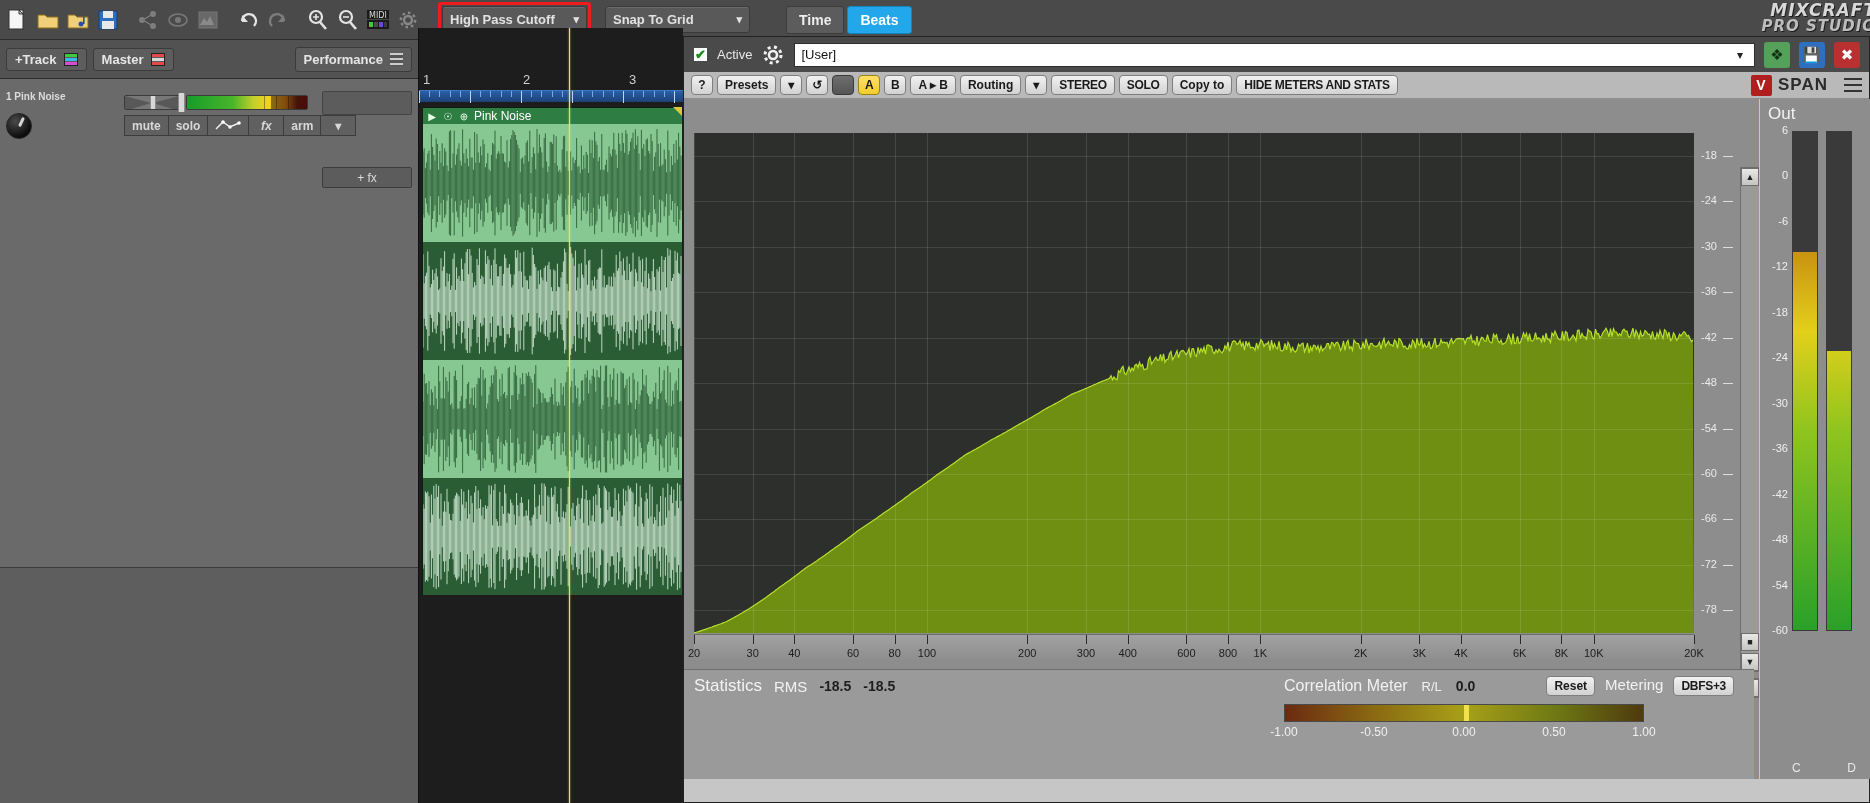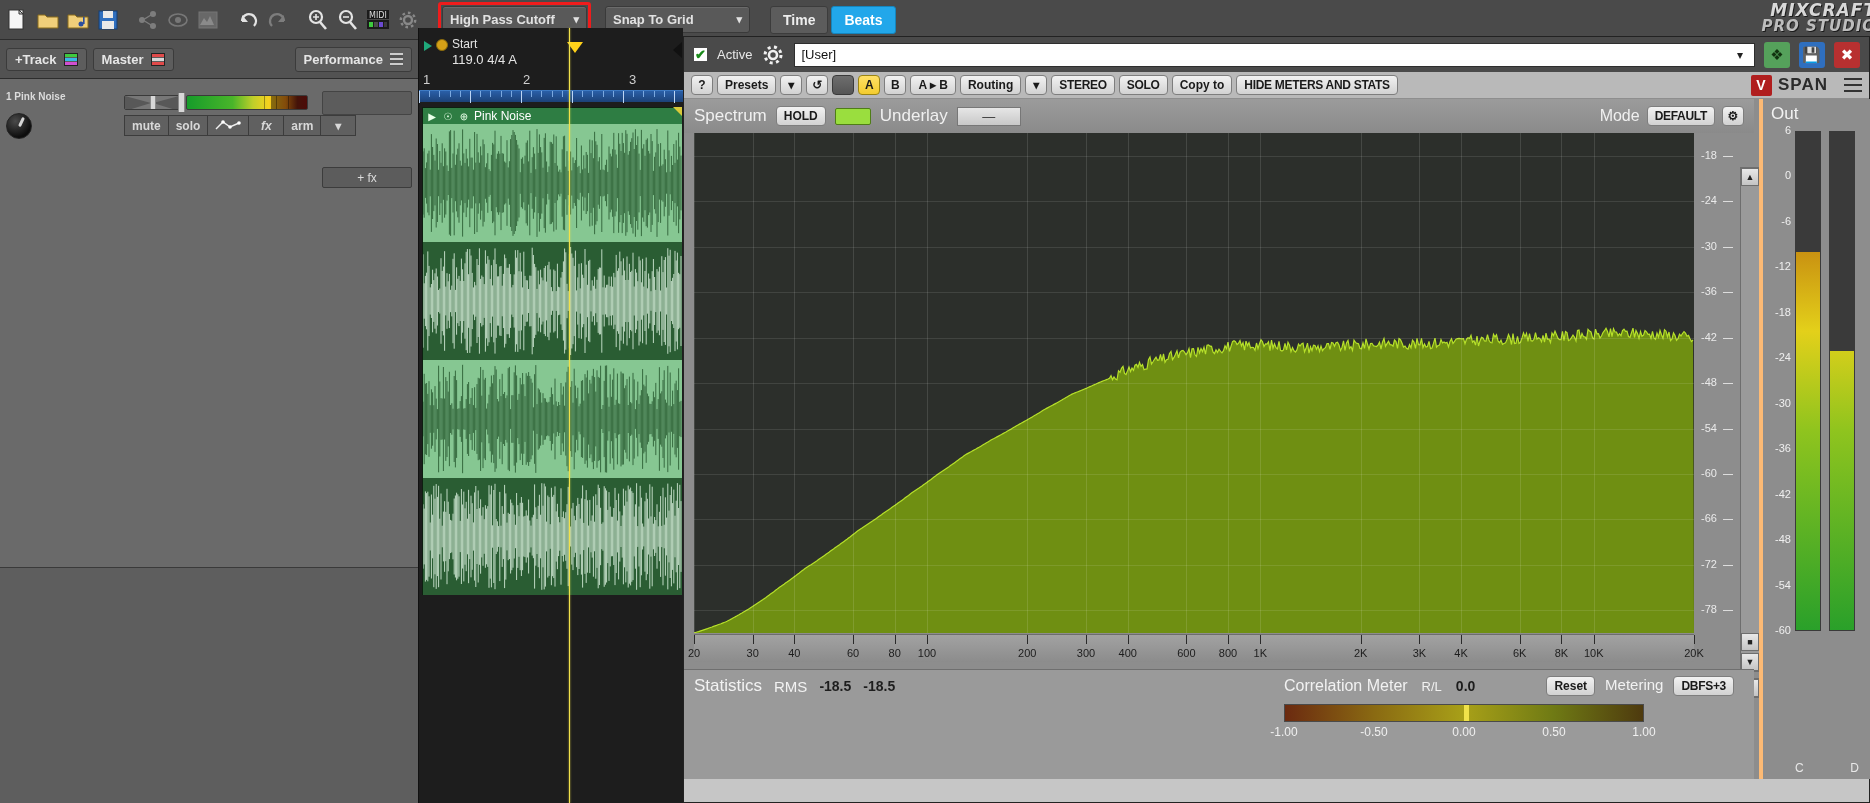--- a/index.html
+++ b/index.html
@@ -35,21 +35,21 @@
   }
   #hp-combo{ width:145px; }
   #snap-combo{ width:145px; margin-left:12px; }
   .tbtab{
     height:28px; min-width:52px; padding:0 12px; border-radius:3px;
     display:flex; align-items:center; justify-content:center;
     font-weight:bold; font-size:14px; background:#5c5c5c; color:#eee;
     border:1px solid #3c3c3c;
   }
   .tbtab.active{ background:#22a7ea; color:#fff; border-color:#1585bd; }
-  #tabs-group{ margin-left:18px; display:flex; gap:3px; }
+  #tabs-group{ margin-left:34px; display:flex; gap:3px; }
   #mc-logo{
     position:absolute; right:-6px; top:2px; text-align:right;
     font-family:"DejaVu Sans", sans-serif; font-weight:bold; font-style:italic;
     line-height:16px; letter-spacing:1px; color:#d8d8d8;
     text-shadow:1px 1px 0 #1c1c1c;
   }
   #mc-logo .l1{ font-size:17px; }
   #mc-logo .l2{ font-size:15px; color:#bdbdbd; }
 
   
@@ -314,21 +314,21 @@
            font-size:9px; color:#222; }
   #hscroll{
     position:absolute; left:10px; top:545px; width:1056px; height:20px;
     background:#9a9a9a; border:1px solid #6e6e6e; display:flex; align-items:center;
   }
   #hscroll .thumb{ height:14px; background:linear-gradient(#e2e2e2,#bcbcbc); border:1px solid #6e6e6e; }
 
   
   #out-panel{
     position:absolute; left:1075px; top:0; width:112px; height:680px;
-    background:#8d8d8d; border-left:4px solid #fdba74;
+    background:#8d8d8d; border-left:1px solid #fdba74;
   }
   #out-label{ padding:5px 0 0 8px; font-size:17px; color:#f2f2f2; }
   #out-scale{ position:absolute; left:4px; top:32px; width:26px; height:500px;
     font-size:11px; color:#efefef; }
   #out-scale .ot{ position:absolute; right:2px; }
   .meterbar{ position:absolute; top:32px; width:26px; height:500px; border:1px solid #3a3a3a; }
   #meter1{ left:32px; background:linear-gradient(#7b1010 0%,#9a1a10 8%,#c68a10 22%,#e3d01a 40%,#8fc41e 60%,#2aa02a 100%); }
   #meter2{ left:66px; background:linear-gradient(#7b1010 0%,#9a1a10 8%,#c68a10 22%,#e3d01a 40%,#8fc41e 60%,#2aa02a 100%); }
   .mmask{ position:absolute; left:0; top:0; width:100%; background:#3a3a3a; }
   #out-cd{ position:absolute; left:32px; bottom:4px; width:64px; display:flex;
@@ -545,28 +545,20 @@
       <div class="b">▾</div>
     </div>
 
     <div id="fx-slot"></div>
     <div id="fx-btn">+ fx</div>
   </div>
 </div>
 <div id="lower-pane"></div>
 
 <div id="arrange">
-  <div id="tl-info">
-    <span id="tl-marker"></span>
-    <span id="tl-clock"></span>
-    <span id="tl-start">Start</span>
-    <span id="tl-tempo">119.0 4/4 A</span>
-    <span id="tl-playhead-tri"></span>
-    <span id="tl-right-tri"></span>
-  </div>
 
   <div id="ruler">
     <span class="bar-num" style="left:4px">1</span>
     <span class="bar-num" style="left:104px">2</span>
     <span class="bar-num" style="left:210px">3</span>
     <div id="ruler-bar">
         <span class="tk maj" style="left: 0px; height: 12px;"></span>
         <span class="tk" style="left: 10.2px; height: 6px;"></span>
         <span class="tk" style="left: 20.4px; height: 6px;"></span>
         <span class="tk" style="left: 30.6px; height: 6px;"></span>
@@ -675,32 +667,20 @@
     <span class="sbtn cond">HIDE METERS AND STATS</span>
     <span id="span-logo">
       <span class="vmark">V</span>
       <span>SPAN</span>
       <span id="ham"></span>
     </span>
   </div>
 
   <div id="span-body">
 
-    <div id="spec-head">
-      <span class="t">Spectrum</span>
-      <span class="sbtn">HOLD</span>
-      <span class="led"></span>
-      <span class="t">Underlay</span>
-      <span class="swatch">—</span>
-      <span id="mode-grp">
-        <span class="ml">Mode</span>
-        <span class="sbtn cond">DEFAULT</span>
-        <span class="sbtn sq">⚙</span>
-      </span>
-    </div>
 
     <div id="graph-wrap">
       <div id="graph">
         <svg id="spec-svg" width="1000" height="500">
             <path d="M0.0 500.0 L1.5 499.5 L3.0 499.0 L4.5 498.6 L6.0 498.1 L7.5 497.6 L9.0 497.1 L10.5 496.6 L12.0 496.1 L13.5 495.6 L15.0 495.0 L16.5 494.5 L18.0 494.0 L19.5 493.4 L21.0 492.9 L22.5 492.4 L24.0 491.8 L25.5 491.2 L27.0 490.7 L28.5 490.1 L30.0 489.5 L31.5 489.0 L33.0 488.3 L34.5 487.5 L36.0 486.7 L37.5 485.9 L39.0 485.0 L40.5 484.2 L42.0 483.4 L43.5 482.5 L45.0 481.7 L46.5 480.8 L48.0 480.0 L49.5 479.1 L51.0 478.2 L52.5 477.3 L54.0 476.4 L55.5 475.5 L57.0 474.5 L58.5 473.6 L60.0 472.6 L61.5 471.6 L63.0 470.6 L64.5 469.6 L66.0 468.6 L67.5 467.5 L69.0 466.5 L70.5 465.4 L72.0 464.4 L73.5 463.3 L75.0 462.2 L76.5 461.1 L78.0 460.0 L79.5 458.9 L81.0 457.7 L82.5 456.6 L84.0 455.4 L85.5 454.3 L87.0 453.3 L88.5 452.2 L90.0 451.2 L91.5 450.1 L93.0 449.1 L94.5 448.0 L96.0 446.9 L97.5 445.8 L99.0 444.7 L100.5 443.6 L102.0 442.5 L103.5 441.3 L105.0 440.2 L106.5 439.0 L108.0 437.8 L109.5 436.7 L111.0 435.5 L112.5 434.5 L114.0 433.6 L115.5 432.6 L117.0 431.7 L118.5 430.7 L120.0 429.7 L121.5 428.7 L123.0 427.7 L124.5 426.6 L126.0 425.6 L127.5 424.6 L129.0 423.5 L130.5 422.4 L132.0 421.3 L133.5 420.3 L135.0 419.2 L136.5 418.0 L138.0 416.9 L139.5 415.9 L141.0 414.8 L142.5 413.8 L144.0 412.7 L145.5 411.7 L147.0 410.6 L148.5 409.5 L150.0 408.4 L151.5 407.3 L153.0 406.2 L154.5 405.0 L156.0 403.9 L157.5 402.7 L159.0 401.5 L160.5 400.4 L162.0 399.2 L163.5 398.0 L165.0 397.0 L166.5 396.0 L168.0 395.1 L169.5 394.1 L171.0 393.1 L172.5 392.1 L174.0 391.1 L175.5 390.1 L177.0 389.1 L178.5 388.1 L180.0 387.0 L181.5 386.0 L183.0 384.9 L184.5 383.8 L186.0 382.7 L187.5 381.7 L189.0 380.5 L190.5 379.4 L192.0 378.4 L193.5 377.4 L195.0 376.4 L196.5 375.4 L198.0 374.3 L199.5 373.3 L201.0 372.3 L202.5 371.2 L204.0 370.1 L205.5 369.1 L207.0 368.0 L208.5 366.9 L210.0 365.8 L211.5 364.6 L213.0 363.5 L214.5 362.4 L216.0 361.2 L217.5 360.0 L219.0 359.0 L220.5 358.0 L222.0 357.0 L223.5 356.0 L225.0 355.0 L226.5 353.9 L228.0 352.9 L229.5 351.8 L231.0 350.8 L232.5 349.7 L234.0 348.6 L235.5 347.5 L237.0 346.4 L238.5 345.2 L240.0 344.1 L241.5 343.0 L243.0 341.8 L244.5 340.7 L246.0 339.7 L247.5 338.7 L249.0 337.7 L250.5 336.7 L252.0 335.7 L253.5 334.7 L255.0 333.7 L256.5 332.6 L258.0 331.6 L259.5 330.5 L261.0 329.4 L262.5 328.3 L264.0 327.2 L265.5 326.1 L267.0 325.0 L268.5 323.9 L270.0 322.7 L271.5 321.7 L273.0 320.9 L274.5 320.1 L276.0 319.3 L277.5 318.5 L279.0 317.6 L280.5 316.8 L282.0 316.0 L283.5 315.1 L285.0 314.3 L286.5 313.4 L288.0 312.5 L289.5 311.6 L291.0 310.7 L292.5 309.8 L294.0 308.9 L295.5 308.0 L297.0 307.0 L298.5 306.2 L300.0 305.5 L301.5 304.7 L303.0 303.9 L304.5 303.1 L306.0 302.3 L307.5 301.5 L309.0 300.6 L310.5 299.8 L312.0 299.0 L313.5 298.1 L315.0 297.2 L316.5 296.4 L318.0 295.5 L319.5 294.6 L321.0 293.7 L322.5 292.8 L324.0 291.9 L325.5 291.1 L327.0 290.3 L328.5 289.4 L330.0 288.6 L331.5 287.8 L333.0 286.9 L334.5 286.1 L336.0 285.2 L337.5 284.4 L339.0 283.5 L340.5 282.6 L342.0 281.7 L343.5 280.8 L345.0 279.9 L346.5 279.0 L348.0 278.0 L349.5 277.1 L351.0 276.2 L352.5 275.4 L354.0 274.6 L355.5 273.8 L357.0 273.0 L358.5 272.2 L360.0 271.4 L361.5 270.6 L363.0 269.8 L364.5 268.9 L366.0 268.1 L367.5 267.2 L369.0 266.3 L370.5 265.5 L372.0 264.6 L373.5 263.7 L375.0 262.8 L376.5 261.9 L378.0 261.1 L379.5 260.5 L381.0 259.9 L382.5 259.3 L384.0 258.7 L385.5 258.1 L387.0 257.5 L388.5 256.9 L390.0 256.2 L391.5 255.6 L393.0 255.0 L394.5 254.3 L396.0 253.6 L397.5 253.0 L399.0 252.3 L400.5 251.6 L402.0 251.0 L403.5 250.3 L405.0 249.6 L406.5 249.0 L408.0 248.4 L409.5 247.8 L411.0 247.2 L412.5 246.6 L414.0 246.0 L415.5 245.3 L417.0 242.7 L418.5 246.8 L420.0 243.9 L421.5 246.1 L423.0 246.9 L424.5 237.7 L426.0 239.3 L427.5 235.2 L429.0 233.3 L430.5 240.4 L432.0 241.5 L433.5 237.9 L435.0 234.0 L436.5 238.5 L438.0 235.1 L439.5 237.3 L441.0 232.2 L442.5 231.4 L444.0 234.3 L445.5 229.4 L447.0 233.4 L448.5 231.6 L450.0 236.7 L451.5 236.2 L453.0 235.9 L454.5 226.6 L456.0 223.9 L457.5 231.0 L459.0 228.8 L460.5 226.3 L462.0 224.1 L463.5 227.2 L465.0 226.9 L466.5 221.3 L468.0 228.1 L469.5 220.8 L471.0 229.3 L472.5 226.8 L474.0 226.2 L475.5 220.5 L477.0 218.5 L478.5 226.7 L480.0 224.4 L481.5 221.3 L483.0 217.8 L484.5 224.8 L486.0 219.3 L487.5 217.8 L489.0 217.4 L490.5 219.0 L492.0 221.7 L493.5 219.7 L495.0 215.6 L496.5 224.6 L498.0 215.8 L499.5 215.6 L501.0 221.8 L502.5 223.5 L504.0 214.4 L505.5 219.9 L507.0 215.5 L508.5 218.6 L510.0 214.3 L511.5 221.1 L513.0 212.2 L514.5 211.9 L516.0 213.1 L517.5 213.3 L519.0 219.0 L520.5 220.6 L522.0 216.9 L523.5 219.4 L525.0 216.2 L526.5 218.3 L528.0 219.9 L529.5 217.7 L531.0 212.8 L532.5 215.6 L534.0 209.1 L535.5 218.3 L537.0 213.3 L538.5 208.6 L540.0 207.8 L541.5 208.6 L543.0 211.6 L544.5 210.3 L546.0 207.6 L547.5 213.0 L549.0 209.7 L550.5 217.2 L552.0 208.1 L553.5 212.6 L555.0 209.6 L556.5 214.9 L558.0 214.3 L559.5 214.5 L561.0 217.3 L562.5 210.0 L564.0 215.6 L565.5 210.8 L567.0 206.7 L568.5 208.7 L570.0 213.5 L571.5 210.9 L573.0 211.2 L574.5 208.9 L576.0 217.6 L577.5 207.2 L579.0 215.1 L580.5 210.7 L582.0 214.6 L583.5 215.9 L585.0 208.3 L586.5 217.3 L588.0 218.1 L589.5 217.0 L591.0 210.5 L592.5 216.8 L594.0 209.3 L595.5 212.2 L597.0 218.7 L598.5 214.6 L600.0 217.8 L601.5 219.0 L603.0 216.7 L604.5 211.1 L606.0 213.0 L607.5 210.9 L609.0 210.1 L610.5 218.8 L612.0 215.3 L613.5 210.1 L615.0 220.2 L616.5 213.8 L618.0 217.6 L619.5 212.2 L621.0 212.5 L622.5 216.3 L624.0 212.9 L625.5 218.5 L627.0 213.1 L628.5 217.7 L630.0 215.6 L631.5 214.7 L633.0 210.6 L634.5 210.6 L636.0 216.3 L637.5 209.5 L639.0 210.0 L640.5 213.3 L642.0 209.7 L643.5 209.2 L645.0 212.0 L646.5 217.6 L648.0 214.4 L649.5 207.8 L651.0 217.3 L652.5 209.9 L654.0 207.4 L655.5 215.4 L657.0 213.6 L658.5 217.4 L660.0 207.2 L661.5 209.4 L663.0 210.4 L664.5 210.7 L666.0 215.4 L667.5 215.7 L669.0 209.8 L670.5 215.3 L672.0 205.9 L673.5 211.3 L675.0 216.1 L676.5 210.5 L678.0 210.3 L679.5 212.8 L681.0 213.2 L682.5 213.5 L684.0 212.1 L685.5 209.3 L687.0 216.0 L688.5 209.2 L690.0 205.5 L691.5 213.2 L693.0 210.6 L694.5 208.2 L696.0 211.6 L697.5 211.9 L699.0 213.1 L700.5 207.0 L702.0 208.5 L703.5 215.4 L705.0 205.6 L706.5 206.7 L708.0 210.1 L709.5 214.0 L711.0 213.1 L712.5 215.3 L714.0 216.1 L715.5 211.7 L717.0 214.8 L718.5 207.2 L720.0 209.0 L721.5 215.3 L723.0 205.3 L724.5 211.6 L726.0 211.8 L727.5 205.3 L729.0 214.6 L730.5 211.0 L732.0 214.0 L733.5 213.5 L735.0 208.3 L736.5 215.6 L738.0 215.0 L739.5 210.4 L741.0 205.2 L742.5 214.2 L744.0 212.5 L745.5 212.1 L747.0 206.6 L748.5 209.9 L750.0 209.0 L751.5 210.0 L753.0 209.3 L754.5 213.9 L756.0 208.4 L757.5 205.8 L759.0 210.5 L760.5 208.4 L762.0 206.2 L763.5 205.6 L765.0 205.3 L766.5 205.6 L768.0 205.8 L769.5 205.7 L771.0 210.7 L772.5 206.2 L774.0 204.8 L775.5 205.4 L777.0 202.3 L778.5 209.3 L780.0 207.7 L781.5 212.1 L783.0 203.2 L784.5 213.0 L786.0 207.9 L787.5 204.3 L789.0 204.9 L790.5 207.9 L792.0 208.0 L793.5 201.7 L795.0 207.3 L796.5 209.5 L798.0 209.8 L799.5 201.3 L801.0 204.0 L802.5 201.8 L804.0 208.0 L805.5 209.7 L807.0 207.2 L808.5 211.3 L810.0 210.5 L811.5 209.9 L813.0 206.5 L814.5 201.5 L816.0 205.0 L817.5 211.5 L819.0 200.7 L820.5 210.5 L822.0 210.2 L823.5 203.4 L825.0 210.4 L826.5 209.3 L828.0 204.9 L829.5 199.9 L831.0 203.9 L832.5 200.3 L834.0 208.3 L835.5 200.7 L837.0 207.7 L838.5 208.1 L840.0 206.3 L841.5 199.7 L843.0 206.1 L844.5 204.7 L846.0 205.6 L847.5 208.8 L849.0 202.5 L850.5 209.2 L852.0 200.2 L853.5 206.3 L855.0 206.0 L856.5 209.6 L858.0 200.0 L859.5 202.5 L861.0 198.2 L862.5 201.7 L864.0 205.3 L865.5 206.7 L867.0 206.6 L868.5 198.4 L870.0 207.7 L871.5 198.5 L873.0 199.7 L874.5 207.7 L876.0 206.9 L877.5 204.5 L879.0 202.1 L880.5 204.2 L882.0 208.0 L883.5 197.5 L885.0 197.1 L886.5 205.6 L888.0 200.4 L889.5 203.7 L891.0 203.9 L892.5 206.3 L894.0 196.4 L895.5 198.1 L897.0 198.9 L898.5 204.6 L900.0 206.1 L901.5 196.2 L903.0 200.8 L904.5 200.7 L906.0 205.0 L907.5 203.0 L909.0 199.6 L910.5 197.7 L912.0 195.2 L913.5 198.5 L915.0 203.8 L916.5 195.5 L918.0 203.6 L919.5 195.7 L921.0 198.9 L922.5 199.0 L924.0 202.8 L925.5 200.7 L927.0 202.7 L928.5 197.6 L930.0 196.2 L931.5 198.4 L933.0 198.1 L934.5 203.5 L936.0 204.3 L937.5 199.7 L939.0 195.1 L940.5 204.5 L942.0 197.6 L943.5 200.5 L945.0 205.3 L946.5 198.5 L948.0 203.3 L949.5 202.1 L951.0 197.5 L952.5 199.0 L954.0 201.4 L955.5 201.2 L957.0 205.4 L958.5 198.5 L960.0 205.0 L961.5 206.4 L963.0 200.1 L964.5 204.1 L966.0 197.5 L967.5 201.7 L969.0 205.3 L970.5 196.7 L972.0 198.2 L973.5 203.8 L975.0 199.0 L976.5 207.6 L978.0 206.0 L979.5 199.8 L981.0 202.6 L982.5 207.3 L984.0 205.6 L985.5 201.2 L987.0 203.0 L988.5 200.5 L990.0 198.6 L991.5 200.2 L993.0 203.2 L994.5 202.4 L996.0 205.7 L997.5 208.5 L999.0 207.0 L1000 500 L0 500 Z" fill="#6f8f12"></path>
             <path d="M0.0 500.0 L1.5 499.5 L3.0 499.0 L4.5 498.6 L6.0 498.1 L7.5 497.6 L9.0 497.1 L10.5 496.6 L12.0 496.1 L13.5 495.6 L15.0 495.0 L16.5 494.5 L18.0 494.0 L19.5 493.4 L21.0 492.9 L22.5 492.4 L24.0 491.8 L25.5 491.2 L27.0 490.7 L28.5 490.1 L30.0 489.5 L31.5 489.0 L33.0 488.3 L34.5 487.5 L36.0 486.7 L37.5 485.9 L39.0 485.0 L40.5 484.2 L42.0 483.4 L43.5 482.5 L45.0 481.7 L46.5 480.8 L48.0 480.0 L49.5 479.1 L51.0 478.2 L52.5 477.3 L54.0 476.4 L55.5 475.5 L57.0 474.5 L58.5 473.6 L60.0 472.6 L61.5 471.6 L63.0 470.6 L64.5 469.6 L66.0 468.6 L67.5 467.5 L69.0 466.5 L70.5 465.4 L72.0 464.4 L73.5 463.3 L75.0 462.2 L76.5 461.1 L78.0 460.0 L79.5 458.9 L81.0 457.7 L82.5 456.6 L84.0 455.4 L85.5 454.3 L87.0 453.3 L88.5 452.2 L90.0 451.2 L91.5 450.1 L93.0 449.1 L94.5 448.0 L96.0 446.9 L97.5 445.8 L99.0 444.7 L100.5 443.6 L102.0 442.5 L103.5 441.3 L105.0 440.2 L106.5 439.0 L108.0 437.8 L109.5 436.7 L111.0 435.5 L112.5 434.5 L114.0 433.6 L115.5 432.6 L117.0 431.7 L118.5 430.7 L120.0 429.7 L121.5 428.7 L123.0 427.7 L124.5 426.6 L126.0 425.6 L127.5 424.6 L129.0 423.5 L130.5 422.4 L132.0 421.3 L133.5 420.3 L135.0 419.2 L136.5 418.0 L138.0 416.9 L139.5 415.9 L141.0 414.8 L142.5 413.8 L144.0 412.7 L145.5 411.7 L147.0 410.6 L148.5 409.5 L150.0 408.4 L151.5 407.3 L153.0 406.2 L154.5 405.0 L156.0 403.9 L157.5 402.7 L159.0 401.5 L160.5 400.4 L162.0 399.2 L163.5 398.0 L165.0 397.0 L166.5 396.0 L168.0 395.1 L169.5 394.1 L171.0 393.1 L172.5 392.1 L174.0 391.1 L175.5 390.1 L177.0 389.1 L178.5 388.1 L180.0 387.0 L181.5 386.0 L183.0 384.9 L184.5 383.8 L186.0 382.7 L187.5 381.7 L189.0 380.5 L190.5 379.4 L192.0 378.4 L193.5 377.4 L195.0 376.4 L196.5 375.4 L198.0 374.3 L199.5 373.3 L201.0 372.3 L202.5 371.2 L204.0 370.1 L205.5 369.1 L207.0 368.0 L208.5 366.9 L210.0 365.8 L211.5 364.6 L213.0 363.5 L214.5 362.4 L216.0 361.2 L217.5 360.0 L219.0 359.0 L220.5 358.0 L222.0 357.0 L223.5 356.0 L225.0 355.0 L226.5 353.9 L228.0 352.9 L229.5 351.8 L231.0 350.8 L232.5 349.7 L234.0 348.6 L235.5 347.5 L237.0 346.4 L238.5 345.2 L240.0 344.1 L241.5 343.0 L243.0 341.8 L244.5 340.7 L246.0 339.7 L247.5 338.7 L249.0 337.7 L250.5 336.7 L252.0 335.7 L253.5 334.7 L255.0 333.7 L256.5 332.6 L258.0 331.6 L259.5 330.5 L261.0 329.4 L262.5 328.3 L264.0 327.2 L265.5 326.1 L267.0 325.0 L268.5 323.9 L270.0 322.7 L271.5 321.7 L273.0 320.9 L274.5 320.1 L276.0 319.3 L277.5 318.5 L279.0 317.6 L280.5 316.8 L282.0 316.0 L283.5 315.1 L285.0 314.3 L286.5 313.4 L288.0 312.5 L289.5 311.6 L291.0 310.7 L292.5 309.8 L294.0 308.9 L295.5 308.0 L297.0 307.0 L298.5 306.2 L300.0 305.5 L301.5 304.7 L303.0 303.9 L304.5 303.1 L306.0 302.3 L307.5 301.5 L309.0 300.6 L310.5 299.8 L312.0 299.0 L313.5 298.1 L315.0 297.2 L316.5 296.4 L318.0 295.5 L319.5 294.6 L321.0 293.7 L322.5 292.8 L324.0 291.9 L325.5 291.1 L327.0 290.3 L328.5 289.4 L330.0 288.6 L331.5 287.8 L333.0 286.9 L334.5 286.1 L336.0 285.2 L337.5 284.4 L339.0 283.5 L340.5 282.6 L342.0 281.7 L343.5 280.8 L345.0 279.9 L346.5 279.0 L348.0 278.0 L349.5 277.1 L351.0 276.2 L352.5 275.4 L354.0 274.6 L355.5 273.8 L357.0 273.0 L358.5 272.2 L360.0 271.4 L361.5 270.6 L363.0 269.8 L364.5 268.9 L366.0 268.1 L367.5 267.2 L369.0 266.3 L370.5 265.5 L372.0 264.6 L373.5 263.7 L375.0 262.8 L376.5 261.9 L378.0 261.1 L379.5 260.5 L381.0 259.9 L382.5 259.3 L384.0 258.7 L385.5 258.1 L387.0 257.5 L388.5 256.9 L390.0 256.2 L391.5 255.6 L393.0 255.0 L394.5 254.3 L396.0 253.6 L397.5 253.0 L399.0 252.3 L400.5 251.6 L402.0 251.0 L403.5 250.3 L405.0 249.6 L406.5 249.0 L408.0 248.4 L409.5 247.8 L411.0 247.2 L412.5 246.6 L414.0 246.0 L415.5 245.3 L417.0 242.7 L418.5 246.8 L420.0 243.9 L421.5 246.1 L423.0 246.9 L424.5 237.7 L426.0 239.3 L427.5 235.2 L429.0 233.3 L430.5 240.4 L432.0 241.5 L433.5 237.9 L435.0 234.0 L436.5 238.5 L438.0 235.1 L439.5 237.3 L441.0 232.2 L442.5 231.4 L444.0 234.3 L445.5 229.4 L447.0 233.4 L448.5 231.6 L450.0 236.7 L451.5 236.2 L453.0 235.9 L454.5 226.6 L456.0 223.9 L457.5 231.0 L459.0 228.8 L460.5 226.3 L462.0 224.1 L463.5 227.2 L465.0 226.9 L466.5 221.3 L468.0 228.1 L469.5 220.8 L471.0 229.3 L472.5 226.8 L474.0 226.2 L475.5 220.5 L477.0 218.5 L478.5 226.7 L480.0 224.4 L481.5 221.3 L483.0 217.8 L484.5 224.8 L486.0 219.3 L487.5 217.8 L489.0 217.4 L490.5 219.0 L492.0 221.7 L493.5 219.7 L495.0 215.6 L496.5 224.6 L498.0 215.8 L499.5 215.6 L501.0 221.8 L502.5 223.5 L504.0 214.4 L505.5 219.9 L507.0 215.5 L508.5 218.6 L510.0 214.3 L511.5 221.1 L513.0 212.2 L514.5 211.9 L516.0 213.1 L517.5 213.3 L519.0 219.0 L520.5 220.6 L522.0 216.9 L523.5 219.4 L525.0 216.2 L526.5 218.3 L528.0 219.9 L529.5 217.7 L531.0 212.8 L532.5 215.6 L534.0 209.1 L535.5 218.3 L537.0 213.3 L538.5 208.6 L540.0 207.8 L541.5 208.6 L543.0 211.6 L544.5 210.3 L546.0 207.6 L547.5 213.0 L549.0 209.7 L550.5 217.2 L552.0 208.1 L553.5 212.6 L555.0 209.6 L556.5 214.9 L558.0 214.3 L559.5 214.5 L561.0 217.3 L562.5 210.0 L564.0 215.6 L565.5 210.8 L567.0 206.7 L568.5 208.7 L570.0 213.5 L571.5 210.9 L573.0 211.2 L574.5 208.9 L576.0 217.6 L577.5 207.2 L579.0 215.1 L580.5 210.7 L582.0 214.6 L583.5 215.9 L585.0 208.3 L586.5 217.3 L588.0 218.1 L589.5 217.0 L591.0 210.5 L592.5 216.8 L594.0 209.3 L595.5 212.2 L597.0 218.7 L598.5 214.6 L600.0 217.8 L601.5 219.0 L603.0 216.7 L604.5 211.1 L606.0 213.0 L607.5 210.9 L609.0 210.1 L610.5 218.8 L612.0 215.3 L613.5 210.1 L615.0 220.2 L616.5 213.8 L618.0 217.6 L619.5 212.2 L621.0 212.5 L622.5 216.3 L624.0 212.9 L625.5 218.5 L627.0 213.1 L628.5 217.7 L630.0 215.6 L631.5 214.7 L633.0 210.6 L634.5 210.6 L636.0 216.3 L637.5 209.5 L639.0 210.0 L640.5 213.3 L642.0 209.7 L643.5 209.2 L645.0 212.0 L646.5 217.6 L648.0 214.4 L649.5 207.8 L651.0 217.3 L652.5 209.9 L654.0 207.4 L655.5 215.4 L657.0 213.6 L658.5 217.4 L660.0 207.2 L661.5 209.4 L663.0 210.4 L664.5 210.7 L666.0 215.4 L667.5 215.7 L669.0 209.8 L670.5 215.3 L672.0 205.9 L673.5 211.3 L675.0 216.1 L676.5 210.5 L678.0 210.3 L679.5 212.8 L681.0 213.2 L682.5 213.5 L684.0 212.1 L685.5 209.3 L687.0 216.0 L688.5 209.2 L690.0 205.5 L691.5 213.2 L693.0 210.6 L694.5 208.2 L696.0 211.6 L697.5 211.9 L699.0 213.1 L700.5 207.0 L702.0 208.5 L703.5 215.4 L705.0 205.6 L706.5 206.7 L708.0 210.1 L709.5 214.0 L711.0 213.1 L712.5 215.3 L714.0 216.1 L715.5 211.7 L717.0 214.8 L718.5 207.2 L720.0 209.0 L721.5 215.3 L723.0 205.3 L724.5 211.6 L726.0 211.8 L727.5 205.3 L729.0 214.6 L730.5 211.0 L732.0 214.0 L733.5 213.5 L735.0 208.3 L736.5 215.6 L738.0 215.0 L739.5 210.4 L741.0 205.2 L742.5 214.2 L744.0 212.5 L745.5 212.1 L747.0 206.6 L748.5 209.9 L750.0 209.0 L751.5 210.0 L753.0 209.3 L754.5 213.9 L756.0 208.4 L757.5 205.8 L759.0 210.5 L760.5 208.4 L762.0 206.2 L763.5 205.6 L765.0 205.3 L766.5 205.6 L768.0 205.8 L769.5 205.7 L771.0 210.7 L772.5 206.2 L774.0 204.8 L775.5 205.4 L777.0 202.3 L778.5 209.3 L780.0 207.7 L781.5 212.1 L783.0 203.2 L784.5 213.0 L786.0 207.9 L787.5 204.3 L789.0 204.9 L790.5 207.9 L792.0 208.0 L793.5 201.7 L795.0 207.3 L796.5 209.5 L798.0 209.8 L799.5 201.3 L801.0 204.0 L802.5 201.8 L804.0 208.0 L805.5 209.7 L807.0 207.2 L808.5 211.3 L810.0 210.5 L811.5 209.9 L813.0 206.5 L814.5 201.5 L816.0 205.0 L817.5 211.5 L819.0 200.7 L820.5 210.5 L822.0 210.2 L823.5 203.4 L825.0 210.4 L826.5 209.3 L828.0 204.9 L829.5 199.9 L831.0 203.9 L832.5 200.3 L834.0 208.3 L835.5 200.7 L837.0 207.7 L838.5 208.1 L840.0 206.3 L841.5 199.7 L843.0 206.1 L844.5 204.7 L846.0 205.6 L847.5 208.8 L849.0 202.5 L850.5 209.2 L852.0 200.2 L853.5 206.3 L855.0 206.0 L856.5 209.6 L858.0 200.0 L859.5 202.5 L861.0 198.2 L862.5 201.7 L864.0 205.3 L865.5 206.7 L867.0 206.6 L868.5 198.4 L870.0 207.7 L871.5 198.5 L873.0 199.7 L874.5 207.7 L876.0 206.9 L877.5 204.5 L879.0 202.1 L880.5 204.2 L882.0 208.0 L883.5 197.5 L885.0 197.1 L886.5 205.6 L888.0 200.4 L889.5 203.7 L891.0 203.9 L892.5 206.3 L894.0 196.4 L895.5 198.1 L897.0 198.9 L898.5 204.6 L900.0 206.1 L901.5 196.2 L903.0 200.8 L904.5 200.7 L906.0 205.0 L907.5 203.0 L909.0 199.6 L910.5 197.7 L912.0 195.2 L913.5 198.5 L915.0 203.8 L916.5 195.5 L918.0 203.6 L919.5 195.7 L921.0 198.9 L922.5 199.0 L924.0 202.8 L925.5 200.7 L927.0 202.7 L928.5 197.6 L930.0 196.2 L931.5 198.4 L933.0 198.1 L934.5 203.5 L936.0 204.3 L937.5 199.7 L939.0 195.1 L940.5 204.5 L942.0 197.6 L943.5 200.5 L945.0 205.3 L946.5 198.5 L948.0 203.3 L949.5 202.1 L951.0 197.5 L952.5 199.0 L954.0 201.4 L955.5 201.2 L957.0 205.4 L958.5 198.5 L960.0 205.0 L961.5 206.4 L963.0 200.1 L964.5 204.1 L966.0 197.5 L967.5 201.7 L969.0 205.3 L970.5 196.7 L972.0 198.2 L973.5 203.8 L975.0 199.0 L976.5 207.6 L978.0 206.0 L979.5 199.8 L981.0 202.6 L982.5 207.3 L984.0 205.6 L985.5 201.2 L987.0 203.0 L988.5 200.5 L990.0 198.6 L991.5 200.2 L993.0 203.2 L994.5 202.4 L996.0 205.7 L997.5 208.5 L999.0 207.0" fill="none" stroke="#b6e02a" stroke-width="1.2"></path>
           </svg>
       <span class="vg" style="left: 0px;"></span>
           <span class="vg" style="left: 58.7px;"></span>
           <span class="vg" style="left: 100.3px;"></span>

